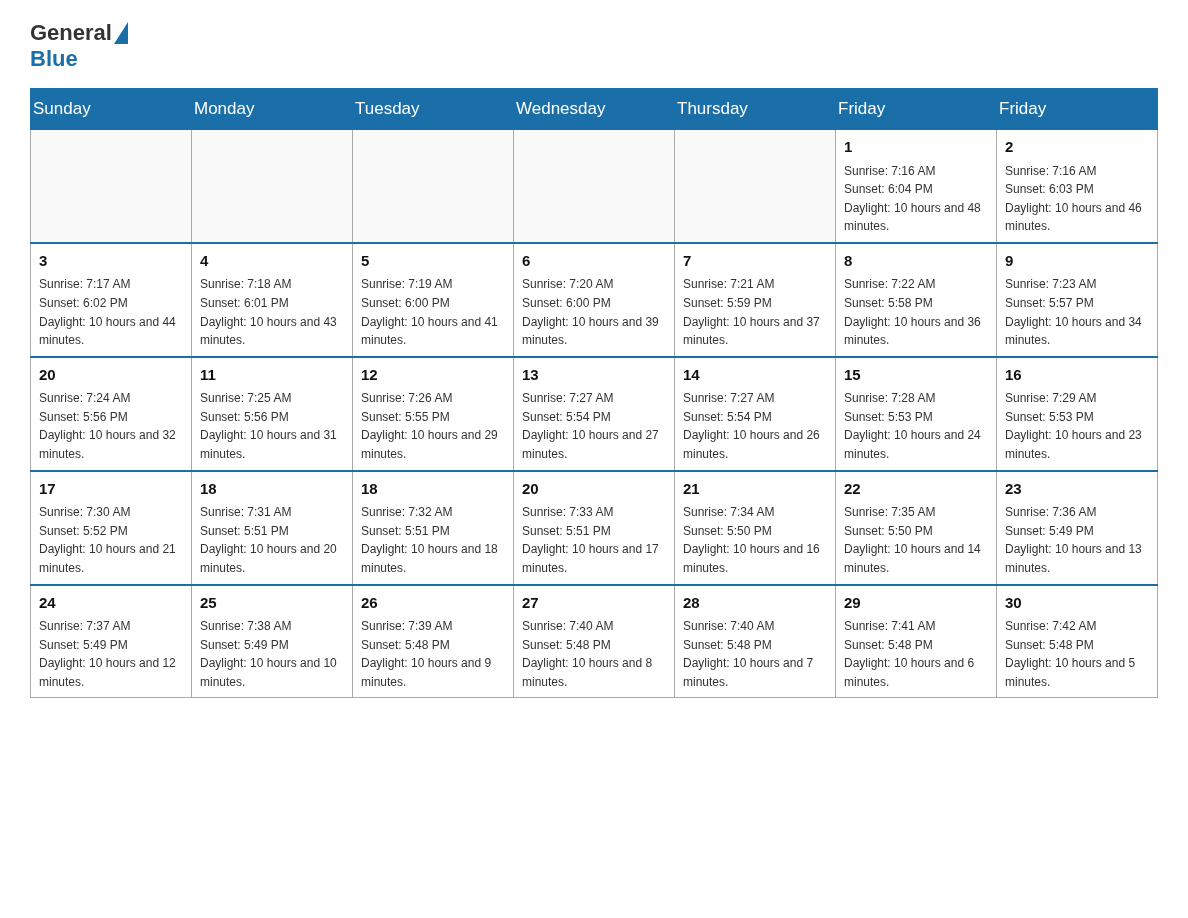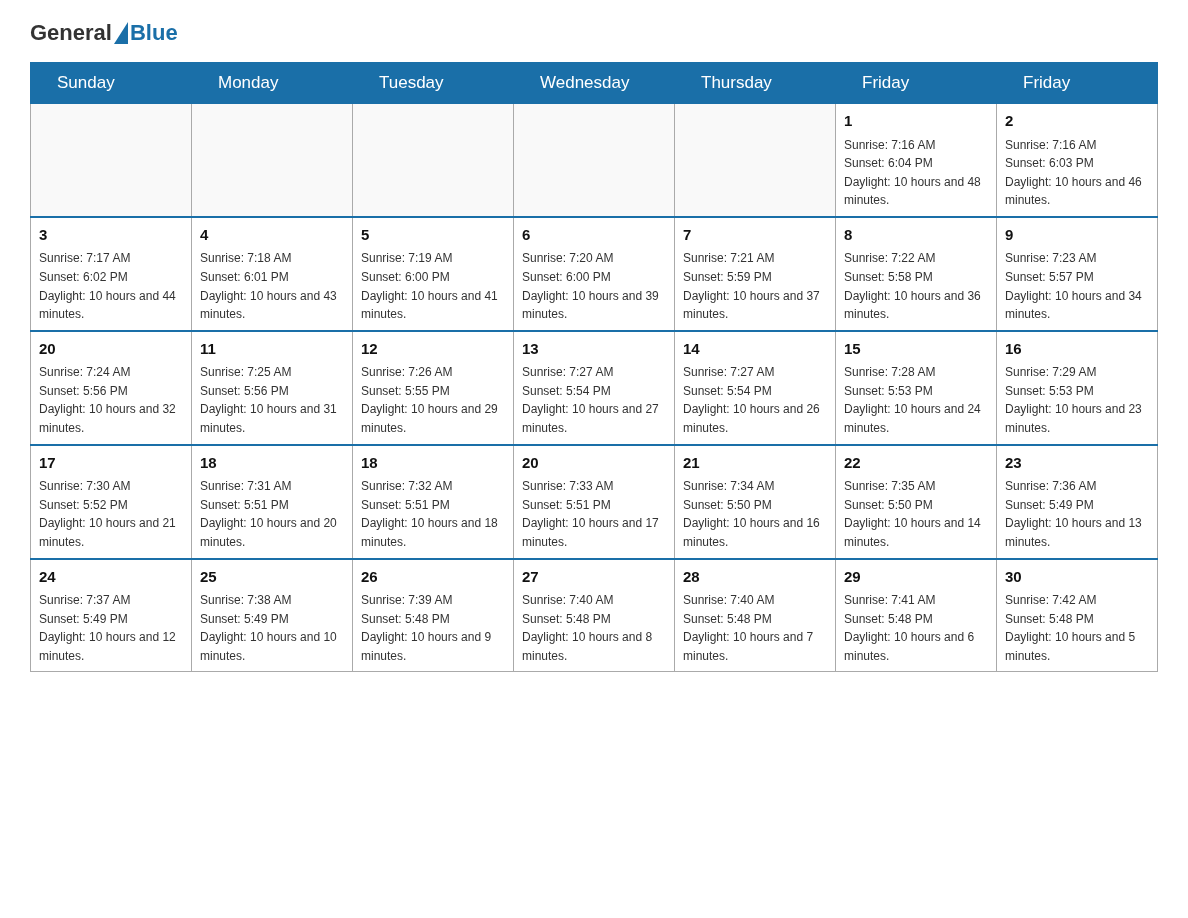--- a/index.html
+++ b/index.html
@@ -11,21 +11,21 @@
       min-height: 918px;
     }
     .header-section {
       display: flex;
       justify-content: space-between;
       align-items: flex-start;
       margin-bottom: 16px;
     }
     .logo-container {
       display: flex;
-      flex-direction: row;
+      flex-direction: column;
       align-items: flex-start;
     }
     .logo-text {
       display: flex;
       align-items: center;
       font-size: 22px;
       font-weight: bold;
       color: #333;
     }
     .logo-general { color: #333; }
@@ -58,21 +58,21 @@
     .calendar-table {
       width: 100%;
       border-collapse: collapse;
       table-layout: fixed;
     }
     .calendar-table th {
       background-color: #1a6fa8;
       color: #fff;
       font-size: 17px;
       font-weight: normal;
-      padding: 10px 26px;
+      padding: 10px 2px;
       text-align: left;
       border: 1px solid #1a6fa8;
     }
     .calendar-table td {
       border: 1px solid #aaa;
       vertical-align: top;
       padding: 6px 8px;
       height: 110px;
       font-size: 12.5px;
       color: #333;

